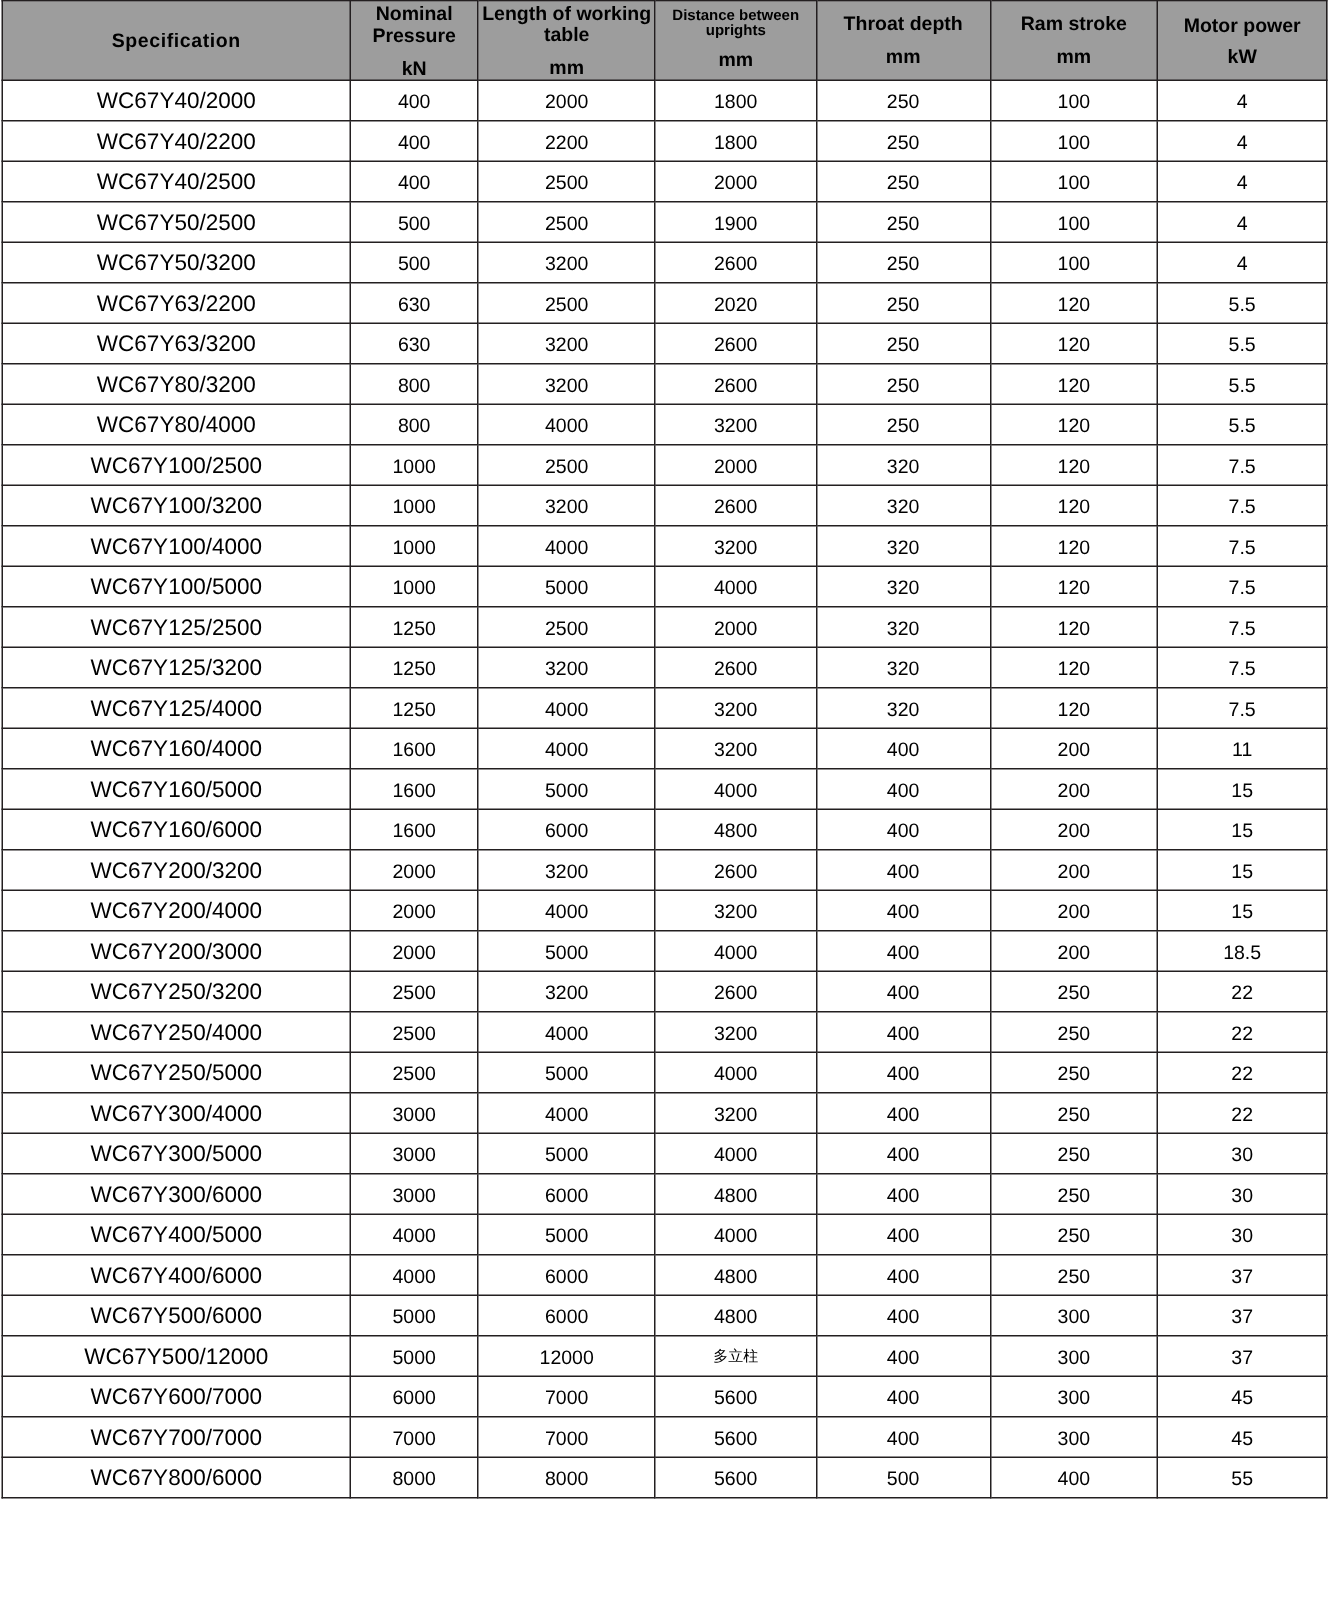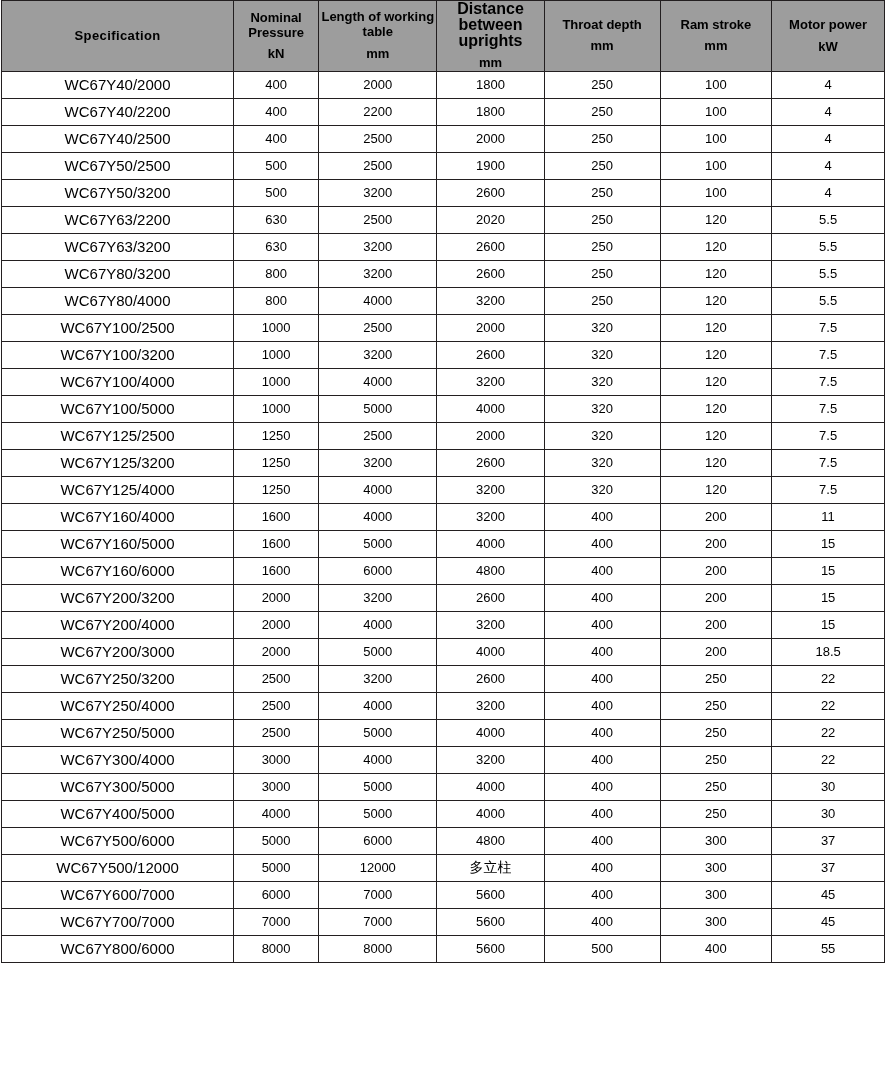--- a/index.html
+++ b/index.html
@@ -50,32 +50,32 @@
   }
   thead th.col-spec .hdr-label {
     letter-spacing: 0.4px;
   }
   thead th.col-nominal .hdr-label,
   thead th.col-motor .hdr-label {
     line-height: 1.18;
   }
   thead th.col-distance .hdr-label {
     line-height: 1.0;
-    font-size: 16px;
+    font-size: 10px;
   }
   tbody td {
     height: 26px;
     font-size: 13.5px;
   }
   tbody td.spec-cell {
     font-size: 15px;
   }
   tbody td.cjk {
     font-family: Liberation Serif, serif;
-    font-size: 14px;
+    font-size: 10px;
   }
   col.c0 { width: 210px; }
   col.c1 { width: 77px; }
   col.c2 { width: 107px; }
   col.c3 { width: 97px; }
   col.c4 { width: 105px; }
   col.c5 { width: 101px; }
   col.c6 { width: 102px; }
 </style>
 </head>
@@ -361,27 +361,45 @@
         <tr>
           <td class="spec-cell">WC67Y300/5000</td>
           <td>3000</td>
           <td>5000</td>
           <td>4000</td>
           <td>400</td>
           <td>250</td>
           <td>30</td>
         </tr>
         <tr>
+          <td class="spec-cell">WC67Y300/6000</td>
+          <td>3000</td>
+          <td>6000</td>
+          <td>4800</td>
+          <td>400</td>
+          <td>250</td>
+          <td>30</td>
+        </tr>
+        <tr>
           <td class="spec-cell">WC67Y400/5000</td>
           <td>4000</td>
           <td>5000</td>
           <td>4000</td>
           <td>400</td>
           <td>250</td>
           <td>30</td>
+        </tr>
+        <tr>
+          <td class="spec-cell">WC67Y400/6000</td>
+          <td>4000</td>
+          <td>6000</td>
+          <td>4800</td>
+          <td>400</td>
+          <td>250</td>
+          <td>37</td>
         </tr>
         <tr>
           <td class="spec-cell">WC67Y500/6000</td>
           <td>5000</td>
           <td>6000</td>
           <td>4800</td>
           <td>400</td>
           <td>300</td>
           <td>37</td>
         </tr>

